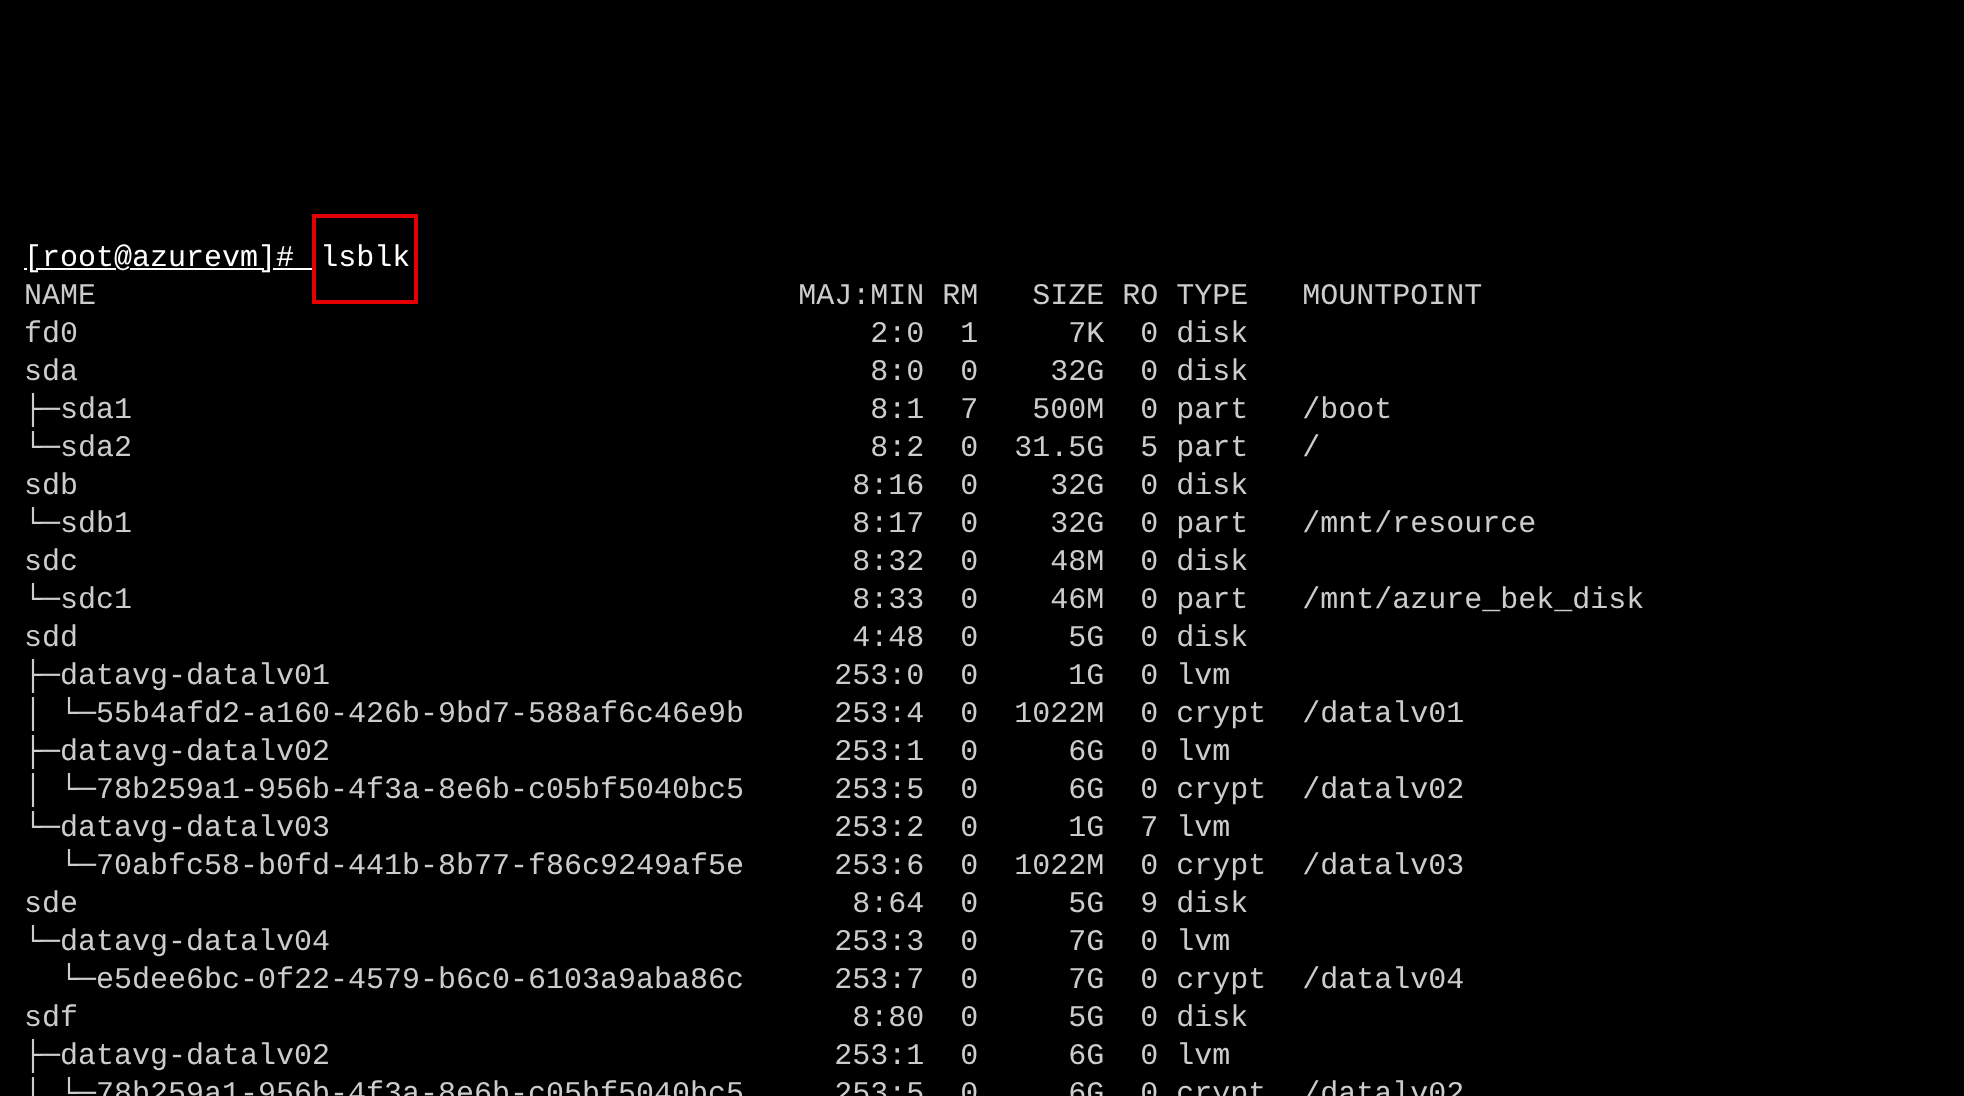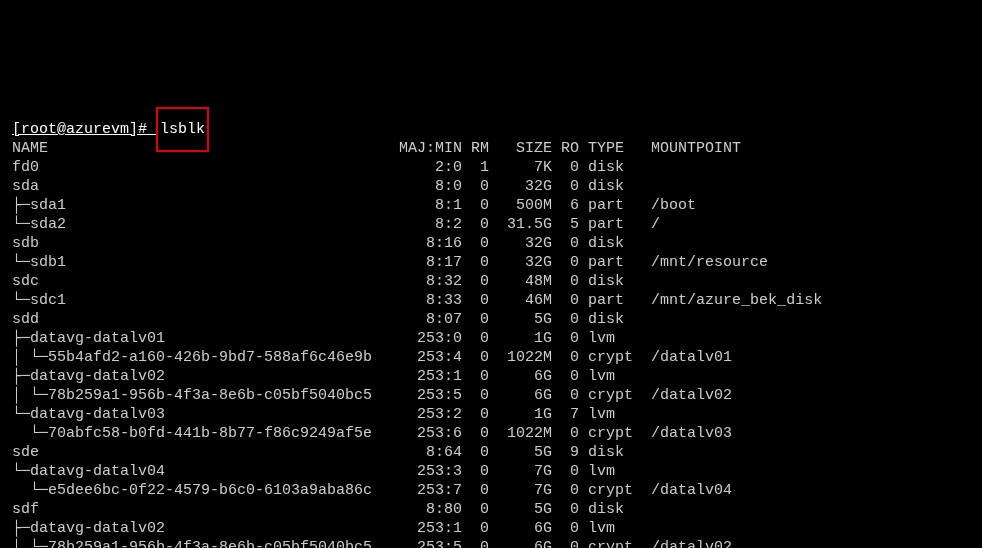--- a/index.html
+++ b/index.html
@@ -29,27 +29,27 @@
 </head>
 <body>
 
 
 
 <div class="terminal">
 <span class="white"><span>[root@azurevm]</span><span>#</span> </span><span class="cmd-highlight">lsblk</span>
 <div id="table-out"><span class="grey">NAME                                       MAJ:MIN RM   SIZE RO TYPE   MOUNTPOINT</span>
 <span class="grey">fd0                                            2:0  1     7K  0 disk  </span>
 <span class="grey">sda                                            8:0  0    32G  0 disk  </span>
-<span class="grey">├─sda1                                         8:1  0   500M  6 part   /boot</span>
+<span class="grey">├─sda1                                         8:1  7   500M  0 part   /boot</span>
 <span class="grey">└─sda2                                         8:2  0  31.5G  5 part   /</span>
 <span class="grey">sdb                                           8:16  0    32G  0 disk  </span>
 <span class="grey">└─sdb1                                        8:17  0    32G  0 part   /mnt/resource</span>
 <span class="grey">sdc                                           8:32  0    48M  0 disk  </span>
 <span class="grey">└─sdc1                                        8:33  0    46M  0 part   /mnt/azure_bek_disk</span>
-<span class="grey">sdd                                           8:07  0     5G  0 disk  </span>
+<span class="grey">sdd                                           4:48  0     5G  0 disk  </span>
 <span class="grey">├─datavg-datalv01                            253:0  0     1G  0 lvm   </span>
 <span class="grey">│ └─55b4afd2-a160-426b-9bd7-588af6c46e9b     253:4  0  1022M  0 crypt  /datalv01</span>
 <span class="grey">├─datavg-datalv02                            253:1  0     6G  0 lvm   </span>
 <span class="grey">│ └─78b259a1-956b-4f3a-8e6b-c05bf5040bc5     253:5  0     6G  0 crypt  /datalv02</span>
 <span class="grey">└─datavg-datalv03                            253:2  0     1G  7 lvm   </span>
 <span class="grey">  └─70abfc58-b0fd-441b-8b77-f86c9249af5e     253:6  0  1022M  0 crypt  /datalv03</span>
 <span class="grey">sde                                           8:64  0     5G  9 disk  </span>
 <span class="grey">└─datavg-datalv04                            253:3  0     7G  0 lvm   </span>
 <span class="grey">  └─e5dee6bc-0f22-4579-b6c0-6103a9aba86c     253:7  0     7G  0 crypt  /datalv04</span>
 <span class="grey">sdf                                           8:80  0     5G  0 disk  </span>

